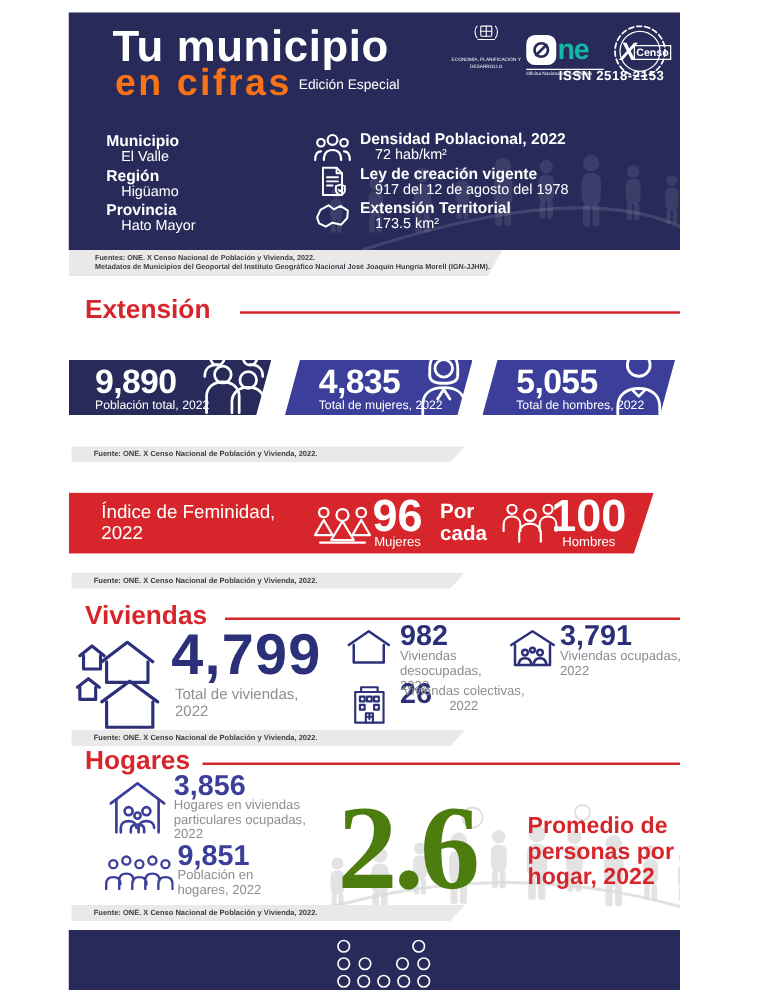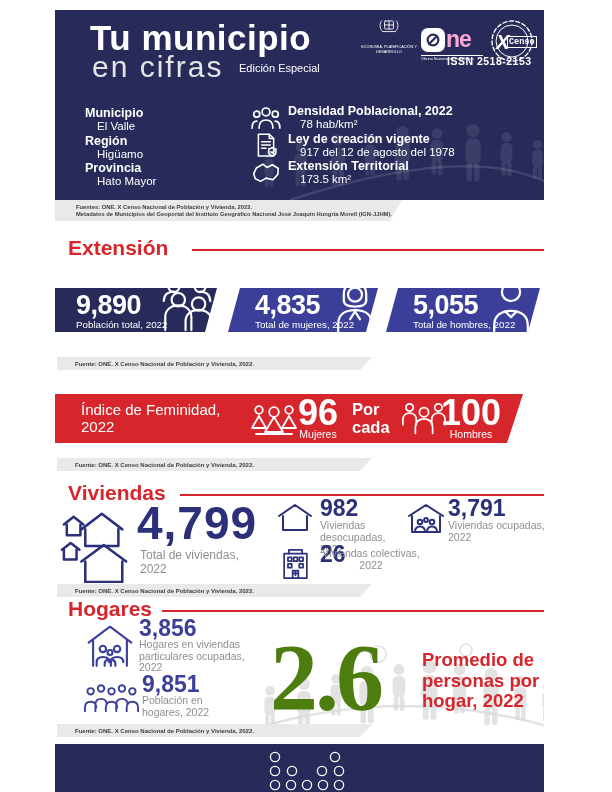--- a/index.html
+++ b/index.html
@@ -4,33 +4,33 @@
 <style>
   * { margin:0; padding:0; box-sizing:border-box; }
   html,body { background:#ffffff; }
   .page {
     position:relative; width:544px; height:792px; background:#ffffff;
     font-family:"Liberation Sans", sans-serif; overflow:hidden;
   }
   
   .hdr { position:absolute; left:55px; top:10px; width:505px; height:190px; background:#282b59; }
   .title-bold { position:absolute; left:35px; top:8px; font-size:35px; font-weight:bold; color:#fff; letter-spacing:.5px; }
-  .title-light { position:absolute; left:37px; top:40px; font-size:30px; font-weight:400; color:#e5e5e5; letter-spacing:2px; }
+  .title-light { position:absolute; left:37px; top:40px; font-size:30px; font-weight:700; color:#f97316; letter-spacing:2px; }
   .edition { position:absolute; left:184px; top:52px; font-size:11px; color:#fff; }
   .issn { position:absolute; left:392px; top:45px; font-size:10.5px; font-weight:bold; color:#fff; letter-spacing:.5px; }
   .gov { position:absolute; left:306px; top:8px; width:56px; text-align:center; color:#fff; }
   .gov-cap { font-size:3.8px; line-height:4.6px; color:#fff; margin-top:1px; text-transform:uppercase; }
   .one { position:absolute; left:366px; top:16px; width:62px; color:#fff; }
   .one-row { display:flex; align-items:center; }
   .one-box { width:24px; height:24px; background:#fff; border-radius:7px; display:inline-flex; align-items:center; justify-content:center; }
-  .one-ne { font-size:23px; font-weight:bold; color:#f9a8d4; margin-left:1px; letter-spacing:-1px; }
+  .one-ne { font-size:23px; font-weight:bold; color:#14b8a6; margin-left:1px; letter-spacing:-1px; }
   .one-cap { font-size:3.8px; color:#fff; border-top:.5px solid #fff; margin-top:2px; padding-top:1px; white-space:nowrap; }
   .censo { position:absolute; left:434px; top:8px; width:46px; height:46px; }
   .censo-x { position:absolute; left:7px; top:13px; font-size:20px; font-weight:bold; color:#fff; font-style:italic; }
-  .censo-t { position:absolute; left:18px; top:18px; font-size:8.5px; font-weight:bold; color:#fff; border:1px solid #fff; padding:0 1px;font-family:Liberation Mono, monospace; }
+  .censo-t { position:absolute; left:18px; top:18px; font-size:8.5px; font-weight:bold; color:#fff; border:1px solid #fff; padding:0 1px; }
   .loc { position:absolute; left:30px; top:96px; width:160px; }
   .loc-label { font-size:12.5px; font-weight:bold; color:#fff; line-height:14px; }
   .loc-value { font-size:11.5px; color:#fff; line-height:13px; padding-left:12px; }
   .loc-row { margin-bottom:.5px; }
   .facts { position:absolute; left:196px; top:94px; width:300px; }
   .fact { display:flex; align-items:center; height:27.5px; }
   .fct-ic { width:30px; flex:0 0 30px; margin-right:7px; color:#fff; }
   .fact-label { font-size:12.5px; font-weight:bold; color:#fff; line-height:14px; }
   .fact-value { font-size:11.5px; color:#fff; line-height:13px; padding-left:12px; }
   .hdr-sil { position:absolute; right:0; bottom:0; width:310px; height:96px; }
@@ -185,21 +185,21 @@
         <svg class="line-ic fct-ic" viewBox="0 0 26 22" stroke-width="1.5">
           <circle cx="13" cy="6" r="3.4"></circle>
             <path d="M7,20 c0-5 2.5-7 6-7 s6,2 6,7"></path>
           <circle cx="5" cy="8" r="2.6"></circle>
             <path d="M1,20 c0-4 1.5-6 4-6"></path>
           <circle cx="21" cy="8" r="2.6"></circle>
             <path d="M25,20 c0-4 -1.5-6 -4-6"></path>
         </svg>
         <div>
           <div class="fact-label">Densidad Poblacional, 2022</div>
-          <div class="fact-value">78 hab/km²</div>
+          <div class="fact-value">72 hab/km²</div>
         </div>
       </div>
       <div class="fact">
         <svg class="line-ic fct-ic" viewBox="0 0 22 24" stroke-width="1.4" style="width:24px;flex:0 0 24px;margin-left:3px;margin-right:10px;">
           <path d="M4,2 h10 l4,4 v16 h-14 z"></path>
             <path d="M14,2 v4 h4"></path>
           <path d="M7,9 h8 M7,12 h8 M7,15 h4"></path>
           <path d="M13.5,15.5 l3.3,-1.1 3.3,1.1 v3 c0,2.3 -3.3,3.6 -3.3,3.6 s-3.3,-1.3 -3.3,-3.6 z"></path>
           <path d="M15.5,18.2 l1.1,1.1 1.9,-2"></path>
         </svg>

